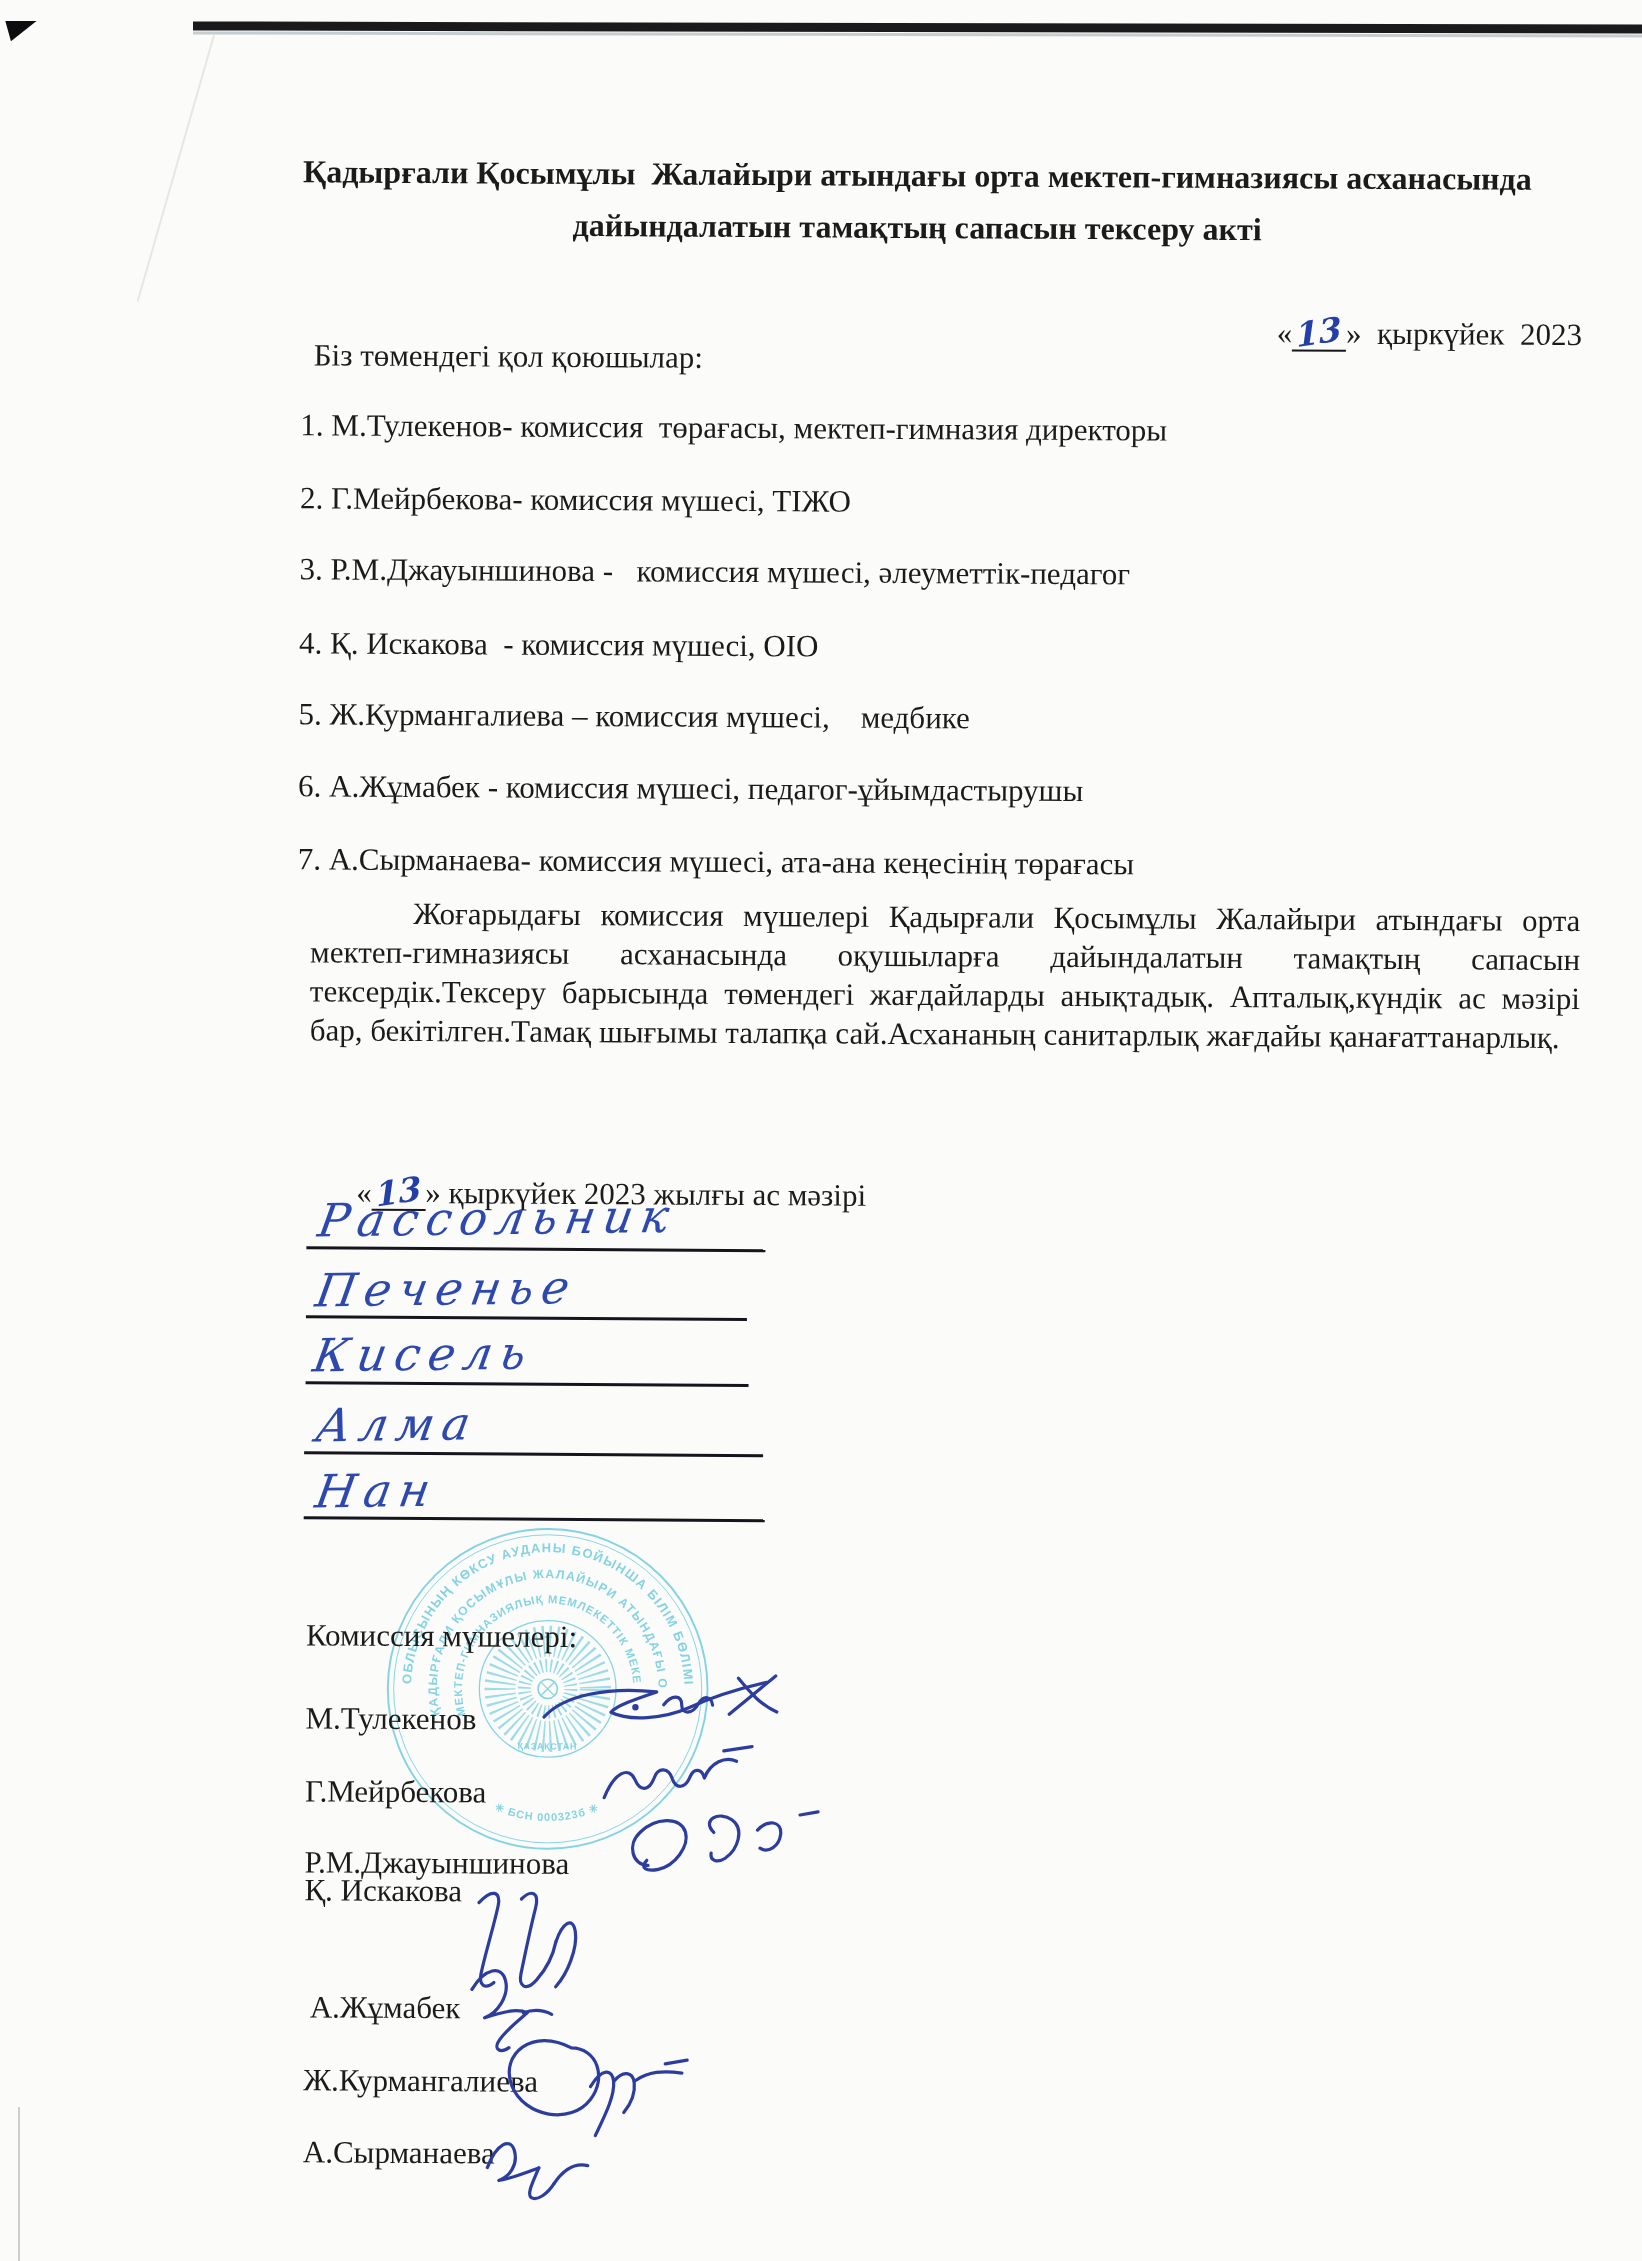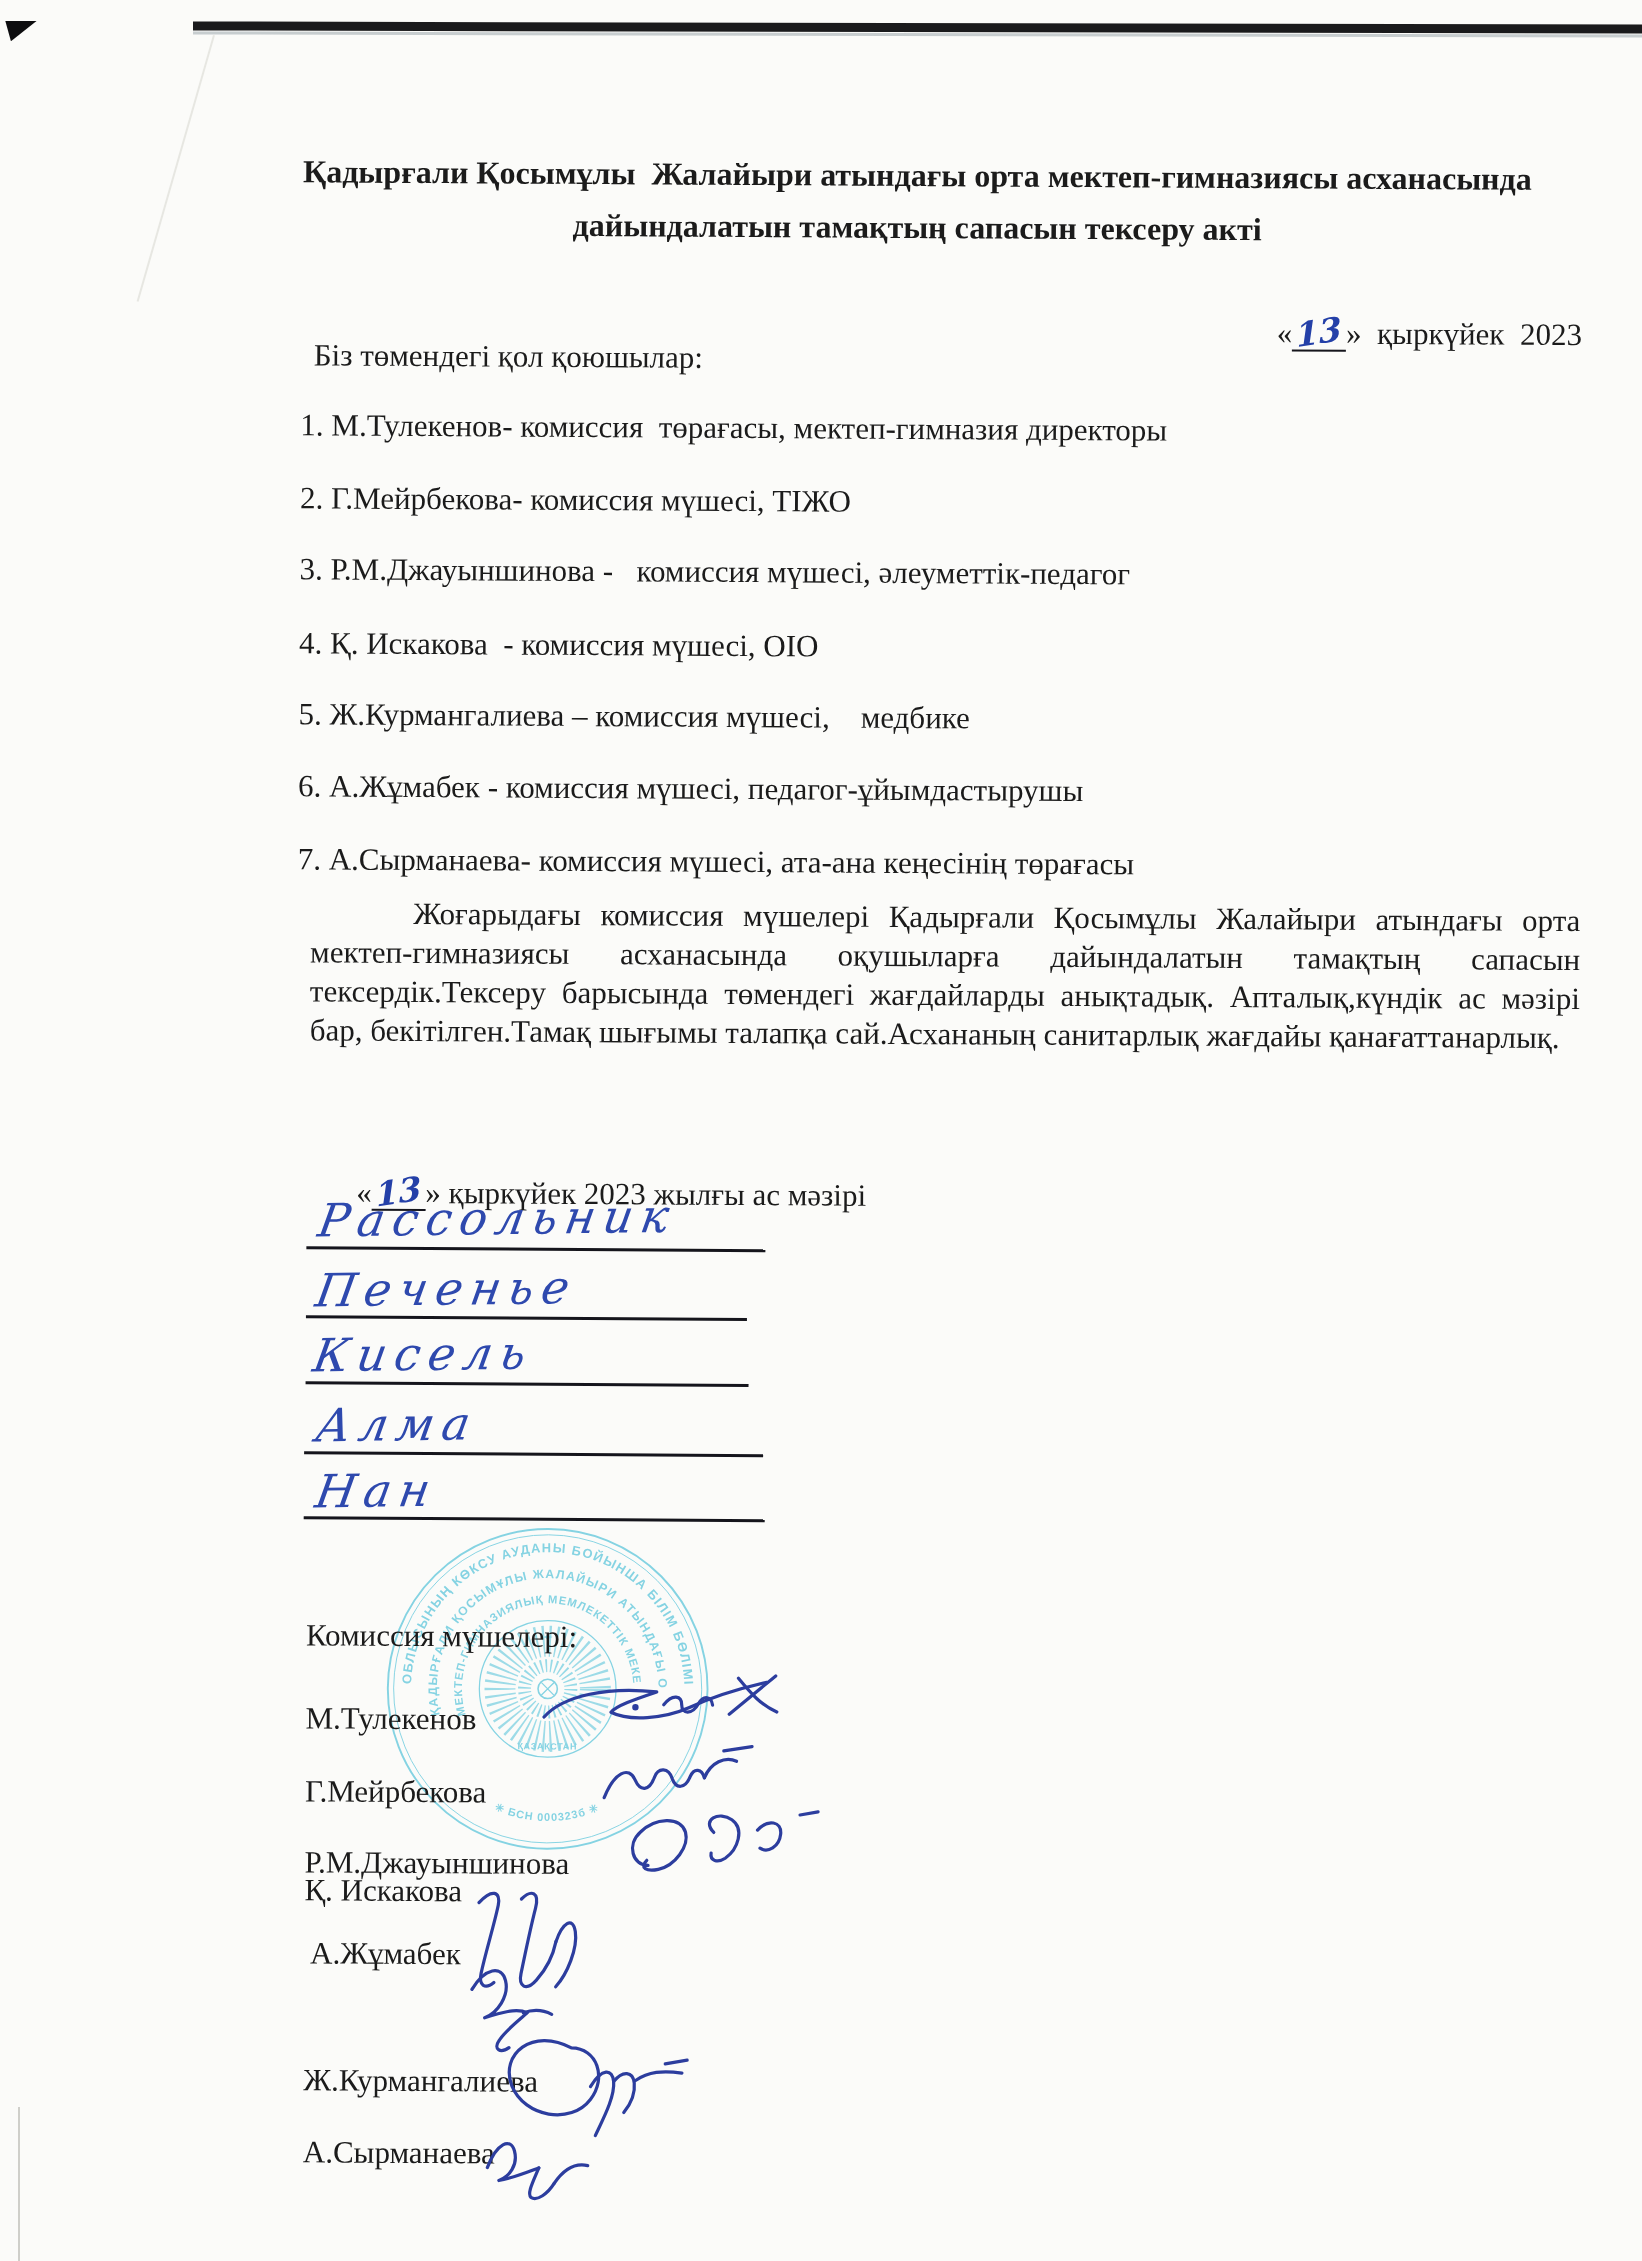--- a/index.html
+++ b/index.html
@@ -150,21 +150,21 @@
         </g>
       </svg>
     </div>
 
     <div class="abs committee pre">Комиссия мүшелері:</div>
 
     <div class="abs signer pre" style="top:1704px;">М.Тулекенов</div>
     <div class="abs signer pre" style="top:1777px;">Г.Мейрбекова</div>
     <div class="abs signer pre" style="top:1848px;">Р.М.Джауыншинова</div>
     <div class="abs signer pre" style="top:1876px;">Қ. Искакова</div>
-    <div class="abs signer pre" style="top:1939px; left:322px;">А.Жұмабек</div>
+    <div class="abs signer pre" style="top:1993px; left:322px;">А.Жұмабек</div>
     <div class="abs signer pre" style="top:2066px;">Ж.Курмангалиева</div>
     <div class="abs signer pre" style="top:2138px;">А.Сырманаева</div>
 
     <div class="abs sig" style="left:548px; top:1669px;">
       <svg width="251" height="90" viewBox="0 0 390 140">
         <path class="sigpath" d="M10,78 C40,44 110,30 185,38 C150,50 122,60 114,70 C142,84 196,80 236,62 C274,44 322,30 356,22"></path>
         <path class="sigpath" d="M196,58 C210,40 224,44 224,58 C224,72 240,74 250,56 C258,42 270,44 272,58"></path>
         <path class="sigpath" d="M298,72 L370,12"></path>
         <path class="sigpath" d="M312,16 C332,40 348,58 372,68"></path>
         <circle cx="152" cy="62" r="5" fill="#2c3d9e"></circle>

